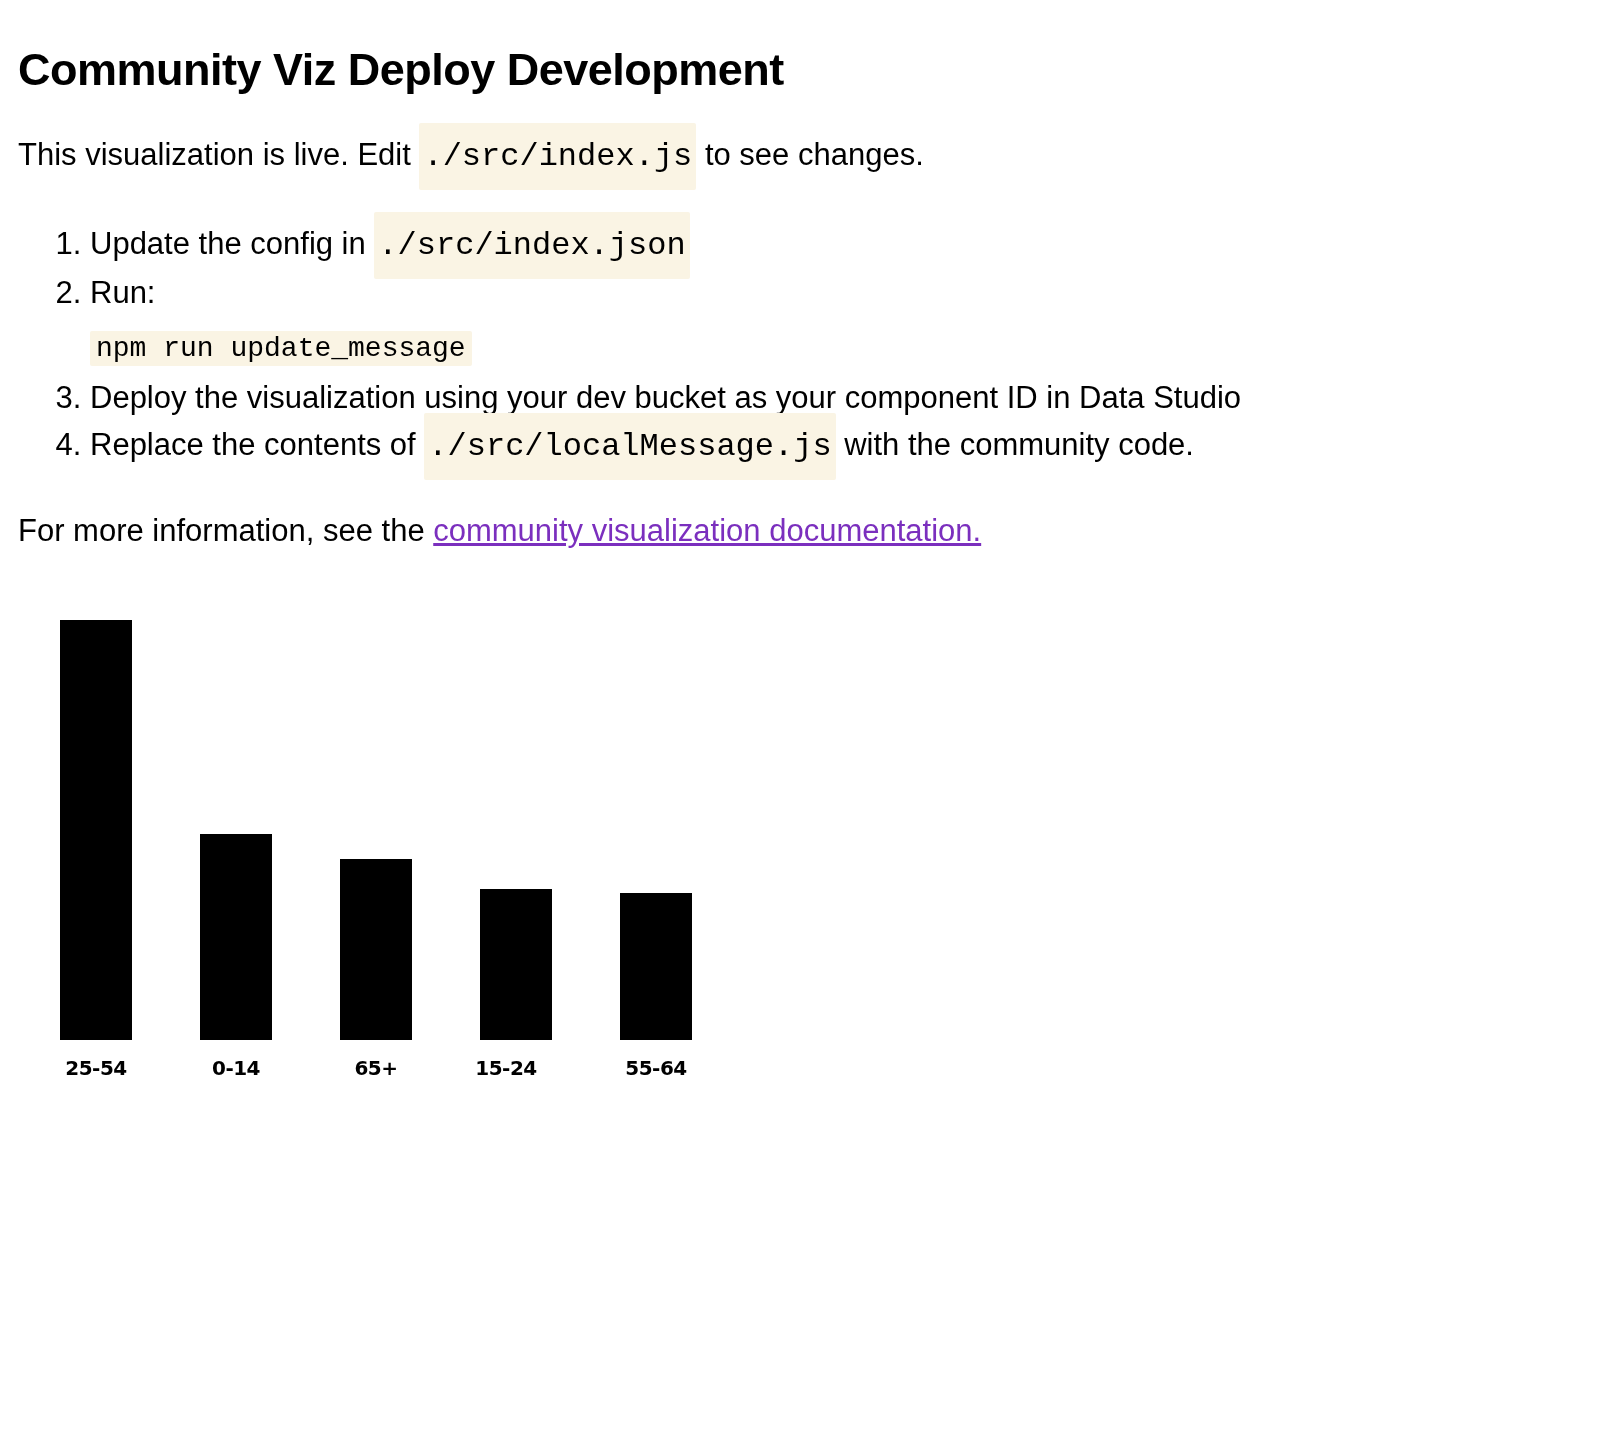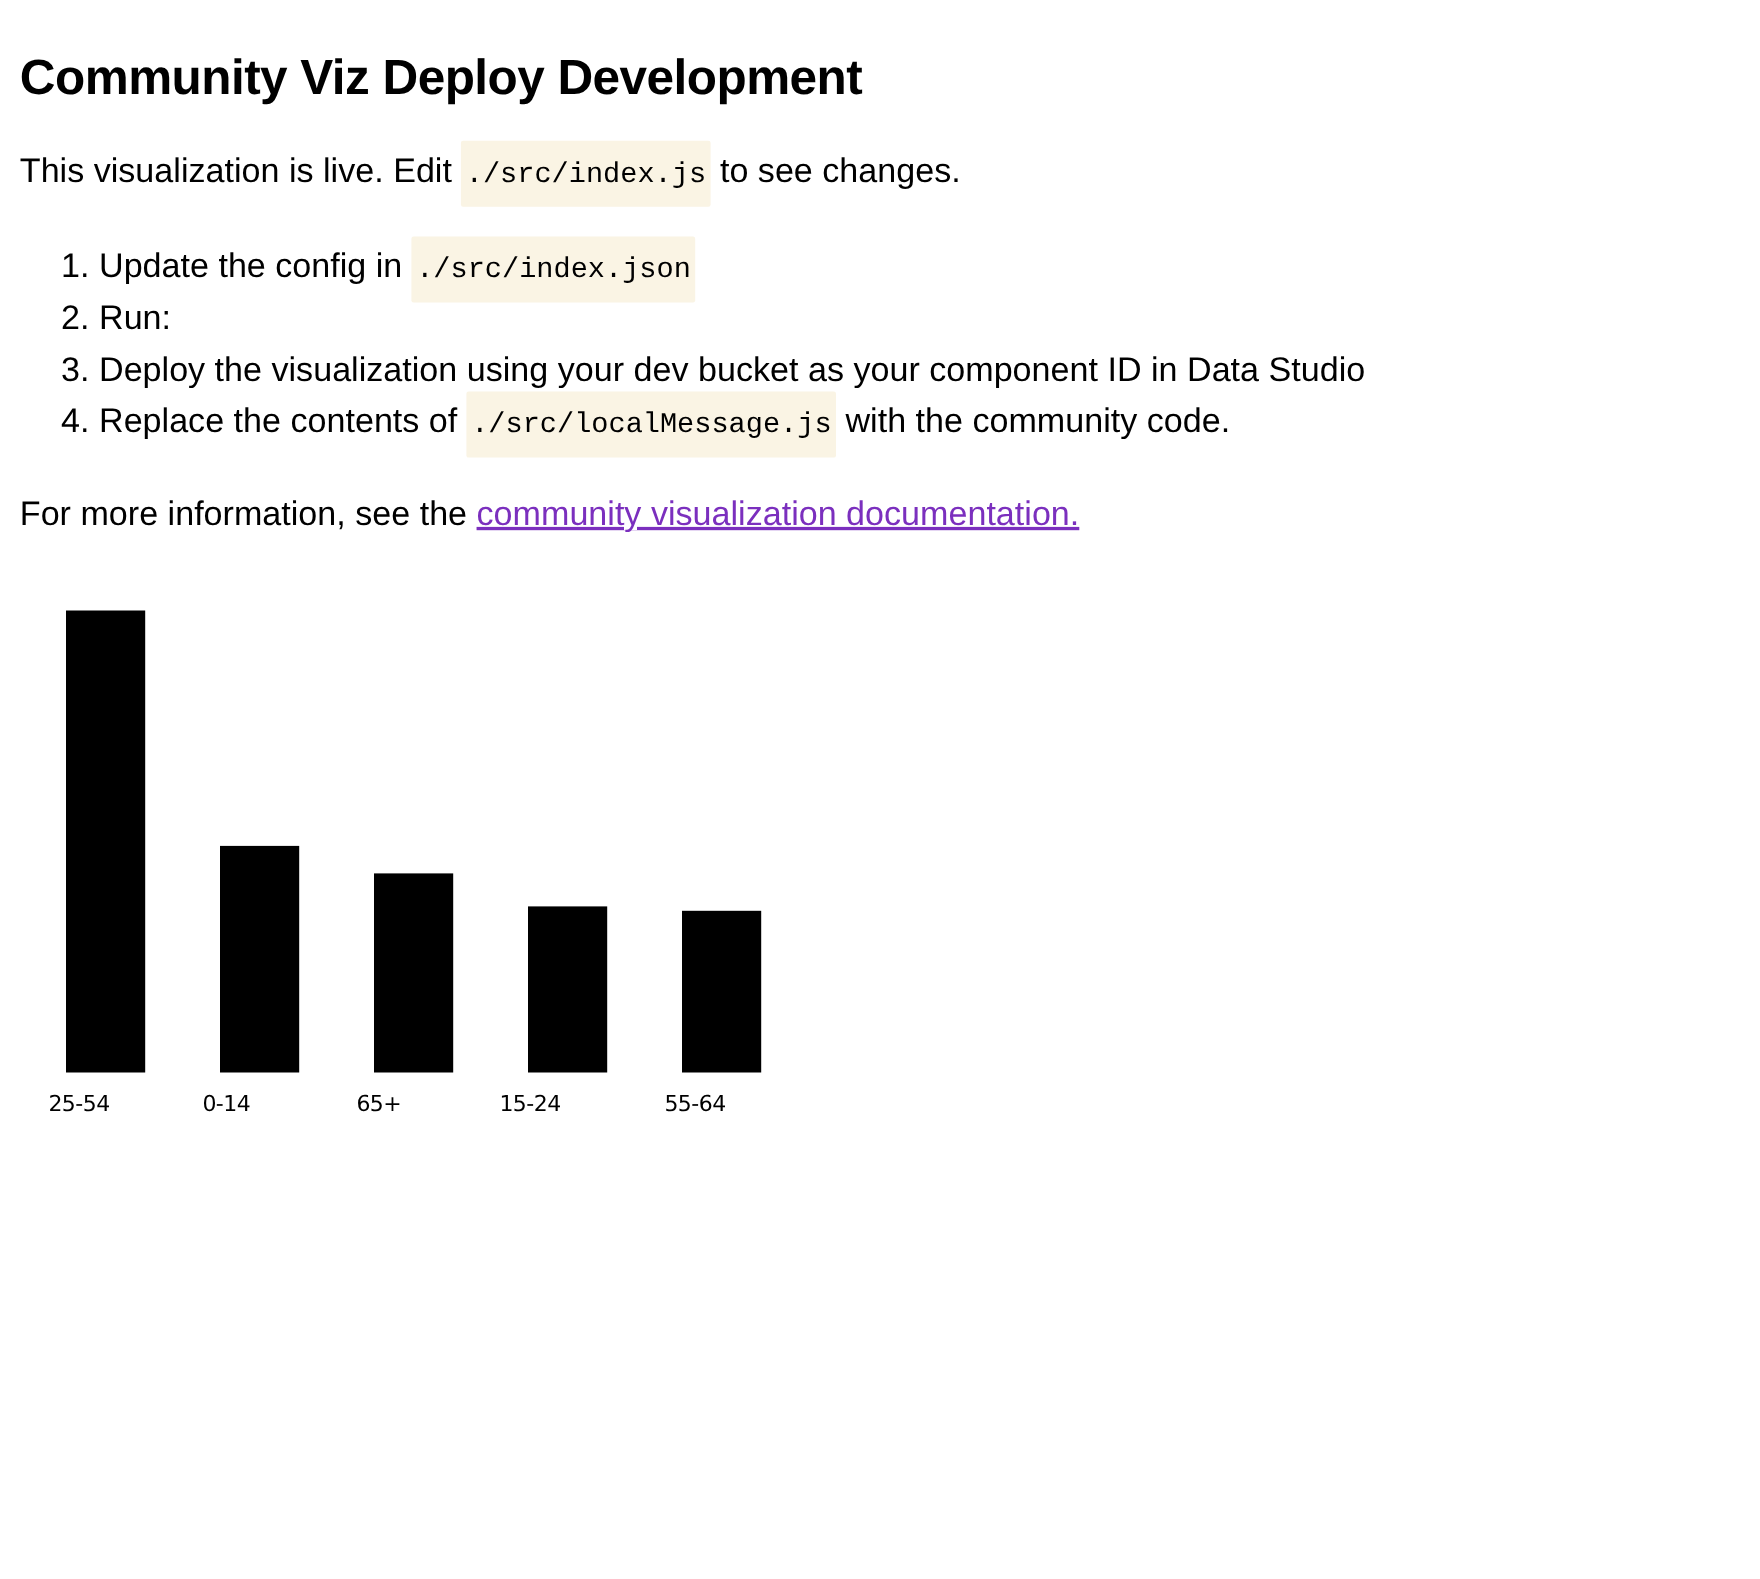--- a/index.html
+++ b/index.html
@@ -26,21 +26,21 @@
     letter-spacing: -0.5px;
   }
   p.para {
     font-size: 31px;
     line-height: 1.35;
     margin: 0 0 44px 0;
   }
   code, .code {
     font-family: "Liberation Mono", monospace;
     background: #faf4e4;
-    font-size: 26px;
+    font-size: 32px;
     padding: 15px 4px;
     border-radius: 2px;
     white-space: pre;
   }
   ol.steps {
     font-size: 31px;
     line-height: 1.45;
     margin: 0 0 40px 0;
     padding-left: 72px;
   }
@@ -70,23 +70,23 @@
     margin-left: 36px;
   }
   .bar {
     position: absolute;
     bottom: 40px;
     background: #000000;
   }
   .bar-label {
     position: absolute;
     bottom: 0px;
-    text-align: left;
+    text-align: center;
     font-size: 20px;
-    font-weight: normal;
+    font-weight: bold;
     font-family: "DejaVu Sans", sans-serif;
     letter-spacing: -0.5px;
     margin-top: 28px;
   }
 </style>
 </head>
 <body>
 
 <div class="page">
 
@@ -96,20 +96,23 @@
     <span>This visualization is live. Edit </span><span class="code">./src/index.js</span><span> to see changes.</span>
   </p>
 
 
   <ol class="steps">
     <li>
       <span>Update the config in </span><span class="code">./src/index.json</span><span></span>
     </li>
     <li>
       <span>Run:</span>
+      <div class="cmdline">
+        <span class="code">npm run update_message</span>
+      </div>
     </li>
     <li>
       <span>Deploy the visualization using your dev bucket as your component ID in Data Studio</span>
     </li>
     <li>
       <span>Replace the contents of </span><span class="code">./src/localMessage.js</span><span> with the community code.</span>
     </li>
   </ol>
 
   <p class="para">

